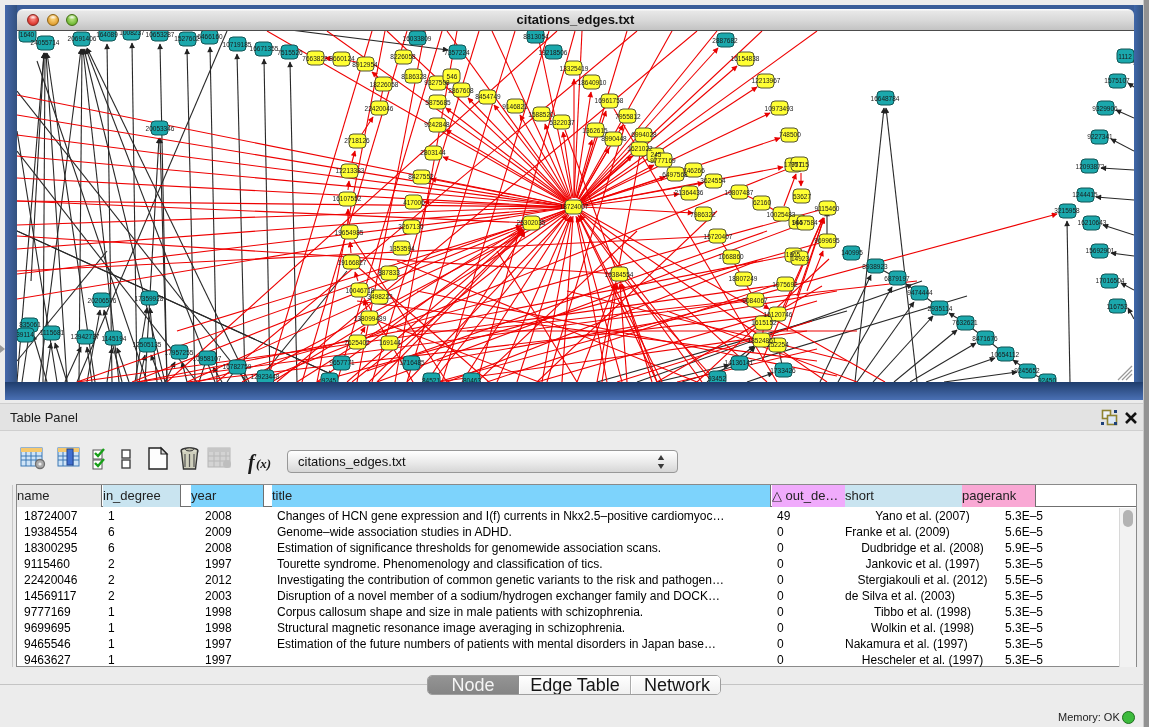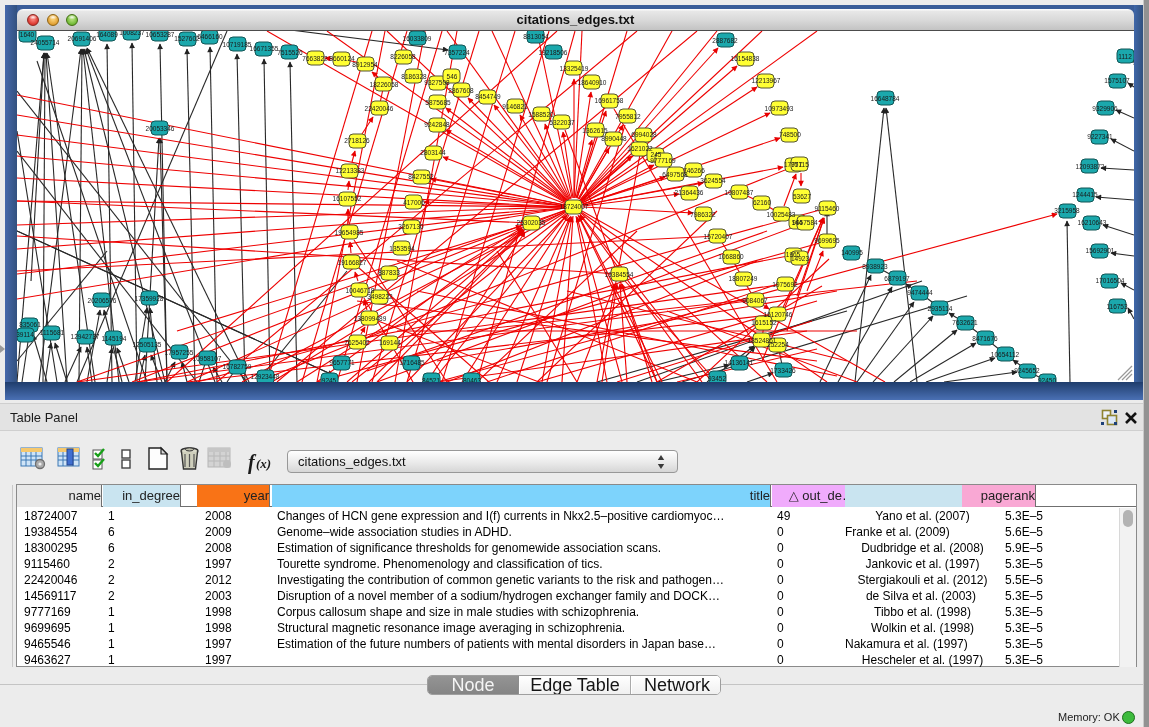--- a/index.html
+++ b/index.html
@@ -32,21 +32,21 @@
 #dropdown { position:absolute; left:287px; top:450px; width:391px; height:23px;
   border:1px solid #989898; border-radius:4px;
   background:linear-gradient(#ffffff,#e8e8e8 60%,#d6d6d6); }
 #dropdown .t { position:absolute; left:10px; top:3px; font-size:13px; color:#111; }
 #dropdown .a { position:absolute; right:10px; top:1px; font-size:11px; color:#333; letter-spacing:0; }
 #tablewrap { position:absolute; left:16px; top:484px; width:1121px; height:183px;
   border:1px solid #8a8a8a; background:#fff; }
 #thead { position:absolute; left:0; top:0; width:1119px; height:22px;
   border-bottom:1px solid #6f6f6f; }
 .hc { position:absolute; top:0; height:22px; border-right:1px solid #6f6f6f;
-  font-size:13px; color:#222; text-align:right; line-height:21px; }
+  font-size:13px; color:#222; text-align:left; line-height:21px; }
 #tbody { position:absolute; left:0; top:23px; width:1103px; height:160px; }
 .tr { position:absolute; left:0; width:1103px; height:16px; }
 .tr span { position:absolute; top:1px; font-size:12px; color:#000; white-space:nowrap; }
 #vscroll { position:absolute; right:0; top:23px; width:17px; height:159px;
   background:#f2f2f2; border-left:1px solid #d8d8d8; }
 #vthumb { position:absolute; left:3px; top:2px; width:10px; height:17px;
   border-radius:5px; background:#b3b3b3; }
 #tabline { position:absolute; left:0; top:684px; width:1143px; height:1px; background:#c4c4c4; }
 #tabs { position:absolute; left:427px; top:675px; width:294px; height:20px;
   border:1px solid #9e9e9e; border-radius:5px; background:#fff; overflow:hidden; }
@@ -694,21 +694,21 @@
     <div class="t">citations_edges.txt</div>
   <svg class="a" width="8" height="15" style="position:absolute;right:12px;top:4px">
     <path d="M4 0L7.2 5H0.8z" fill="#3a3a3a"></path>
       <path d="M4 14L7.2 9H0.8z" fill="#3a3a3a"></path>
   </svg>
 </div>
 <div id="tablewrap">
   <div id="thead">
       <div class="hc" style="left:0px;width:85px;background:#e8e8e8">name</div>
       <div class="hc" style="left:86px;width:78px;background:#c9e4f0">in_degree</div>
-      <div class="hc" style="left:180px;width:73px;background:#f97316">year</div>
+      <div class="hc" style="left:174px;width:73px;background:#7dd3fc">year</div>
       <div class="hc" style="left:255px;width:499px;background:#7dd3fc">title</div>
       <div class="hc" style="left:755px;width:84px;background:#f0abfc">△ out_de…</div>
       <div class="hc" style="left:828px;width:154px;background:#c9e4f0">short</div>
       <div class="hc" style="left:945px;width:74px;background:#f9a8d4">pagerank</div>
     </div>
   <div id="tbody">
       <div class="tr" style="top:0px">
         <span style="left:7px">18724007</span>
         <span style="left:91px">1</span>
         <span style="left:188px">2008</span>
@@ -752,28 +752,28 @@
         <span style="left:760px">0</span>
         <span style="left:828px;width:155px;text-align:center">Stergiakouli et al. (2012)</span>
         <span style="left:988px">5.5E–5</span>
       </div>
       <div class="tr" style="top:80px">
         <span style="left:7px">14569117</span>
         <span style="left:91px">2</span>
         <span style="left:188px">2003</span>
         <span style="left:260px">Disruption of a novel member of a sodium/hydrogen exchanger family and DOCK…</span>
         <span style="left:760px">0</span>
-        <span style="left:804px;width:155px;text-align:right">de Silva et al. (2003)</span>
+        <span style="left:828px;width:155px;text-align:left">de Silva et al. (2003)</span>
         <span style="left:988px">5.3E–5</span>
       </div>
       <div class="tr" style="top:96px">
         <span style="left:7px">9777169</span>
         <span style="left:91px">1</span>
         <span style="left:188px">1998</span>
-        <span style="left:260px">Corpus callosum shape and size in male studies with schizophrenia.</span>
+        <span style="left:260px">Corpus callosum shape and size in male patients with schizophrenia.</span>
         <span style="left:760px">0</span>
         <span style="left:828px;width:155px;text-align:center">Tibbo et al. (1998)</span>
         <span style="left:988px">5.3E–5</span>
       </div>
       <div class="tr" style="top:112px">
         <span style="left:7px">9699695</span>
         <span style="left:91px">1</span>
         <span style="left:188px">1998</span>
         <span style="left:260px">Structural magnetic resonance image averaging in schizophrenia.</span>
         <span style="left:760px">0</span>

